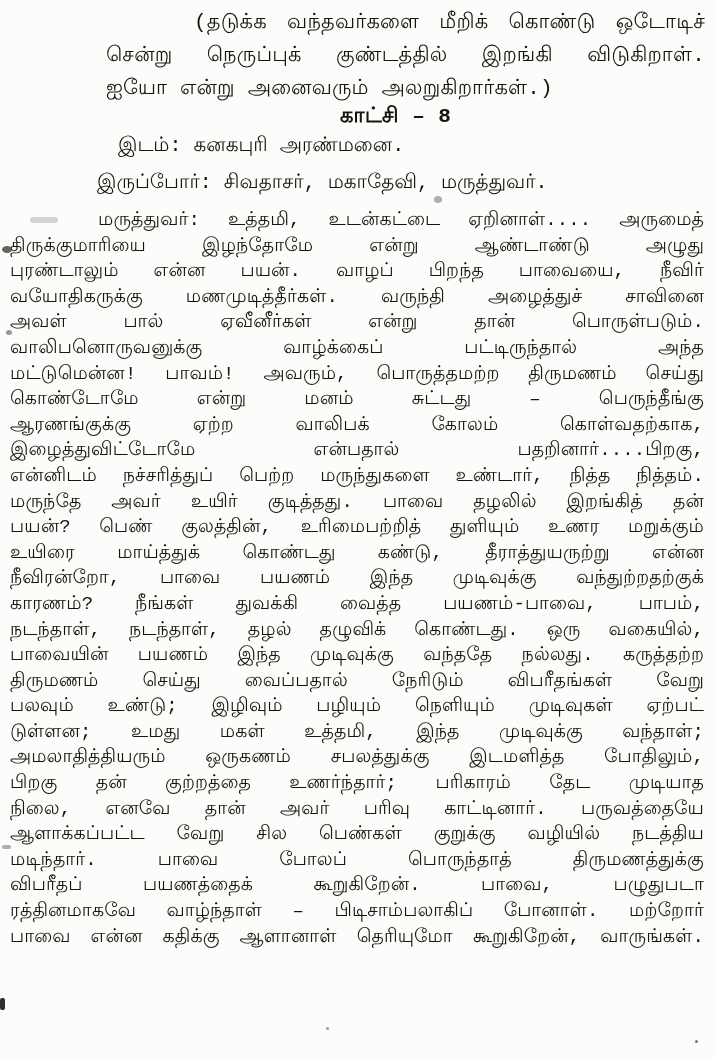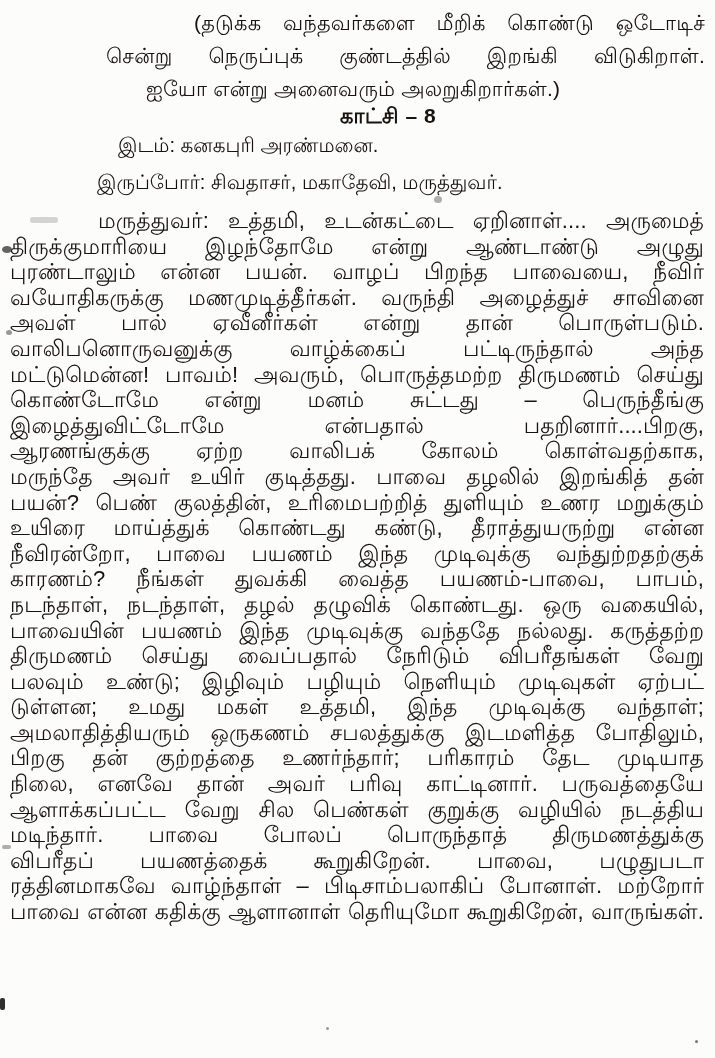--- a/index.html
+++ b/index.html
@@ -6,48 +6,48 @@
     --ink:#17130f;
     --paper:#fcfcfa;
   }
   html,body{margin:0;padding:0;background:#fff;}
   .page{
     position:relative;
     width:715px;height:1058px;
     background:var(--paper);
     color:var(--ink);
     overflow:hidden;
-    font-family:Liberation Sans, sans-serif;
+    font-family:Liberation Mono, monospace;
   }
   
   .stage-direction{
     position:absolute;top:6px;left:106px;right:10px;
     font-size:21px;line-height:33px;font-weight:500;
     letter-spacing:0.2px;
   }
   .sd-line{text-align:justify;text-align-last:justify;}
   .sd-line:nth-child(1){padding-left:88px;}
-  .sd-line:nth-child(3){text-align-last:left;margin-left:40px;}
+  .sd-line:nth-child(3){text-align-last:left;}
   
   .scene-heading{
     position:absolute;top:104px;left:340px;
     font-size:21px;font-weight:bold;letter-spacing:0.5px;
   }
   .location-line{
     position:absolute;top:134px;left:118px;right:12px;
     font-size:20px;font-weight:500;
   }
   .cast-line{
     position:absolute;top:171px;left:97px;right:12px;
     font-size:20px;font-weight:500;
   }
   
   .dialogue{
     position:absolute;top:208px;left:10px;right:11px;
-    font-size:22px;line-height:25.6px;font-weight:500;
+    font-size:19px;line-height:25.6px;font-weight:500;
     letter-spacing:0.1px;
   }
   .d-line{text-align:justify;text-align-last:justify;}
   .d-line:first-child{padding-left:88px;}
   
   .speck{position:absolute;border-radius:50%;}
   .sp1{left:2px;top:246px;width:10px;height:7px;background:#3c3c3c;opacity:.8;}
   .sp2{left:30px;top:217px;width:28px;height:6px;background:#aaa;opacity:.5;border-radius:3px;}
   .sp3{left:434px;top:196px;width:8px;height:7px;background:#9a9a9a;opacity:.8;}
   .sp4{left:0px;top:998px;width:5px;height:12px;background:#2e2e2e;border-radius:2px;}
@@ -75,22 +75,23 @@
 
   <div class="dialogue">
       <div class="d-line">மருத்துவர்: உத்தமி, உடன்கட்டை ஏறினாள்.... அருமைத்</div>
       <div class="d-line">திருக்குமாரியை இழந்தோமே என்று ஆண்டாண்டு அழுது</div>
       <div class="d-line">புரண்டாலும் என்ன பயன். வாழப் பிறந்த பாவையை, நீவிர்</div>
       <div class="d-line">வயோதிகருக்கு மணமுடித்தீர்கள். வருந்தி அழைத்துச் சாவினை</div>
       <div class="d-line">அவள் பால் ஏவீனீர்கள் என்று தான் பொருள்படும்.</div>
       <div class="d-line">வாலிபனொருவனுக்கு வாழ்க்கைப் பட்டிருந்தால் அந்த</div>
       <div class="d-line">மட்டுமென்ன! பாவம்! அவரும், பொருத்தமற்ற திருமணம் செய்து</div>
       <div class="d-line">கொண்டோமே என்று மனம் சுட்டது – பெருந்தீங்கு</div>
+      <div class="d-line">ஆரணங்குக்கு ஏற்ற வாலிபக் கோலம் கொள்வதற்காக,</div>
       <div class="d-line">இழைத்துவிட்டோமே என்பதால் பதறினார்....பிறகு,</div>
-      <div class="d-line">ஆரணங்குக்கு ஏற்ற வாலிபக் கோலம் கொள்வதற்காக,</div>
+      <div class="d-line">என்னிடம் நச்சரித்துப் பெற்ற மருந்துகளை உண்டார், நித்த நித்தம்.</div>
       <div class="d-line">மருந்தே அவர் உயிர் குடித்தது. பாவை தழலில் இறங்கித் தன்</div>
       <div class="d-line">பயன்? பெண் குலத்தின், உரிமைபற்றித் துளியும் உணர மறுக்கும்</div>
       <div class="d-line">உயிரை மாய்த்துக் கொண்டது கண்டு, தீராத்துயருற்று என்ன</div>
       <div class="d-line">நீவிரன்றோ, பாவை பயணம் இந்த முடிவுக்கு வந்துற்றதற்குக்</div>
       <div class="d-line">காரணம்? நீங்கள் துவக்கி வைத்த பயணம்-பாவை, பாபம்,</div>
       <div class="d-line">நடந்தாள், நடந்தாள், தழல் தழுவிக் கொண்டது. ஒரு வகையில்,</div>
       <div class="d-line">பாவையின் பயணம் இந்த முடிவுக்கு வந்ததே நல்லது. கருத்தற்ற</div>
       <div class="d-line">திருமணம் செய்து வைப்பதால் நேரிடும் விபரீதங்கள் வேறு</div>
       <div class="d-line">பலவும் உண்டு; இழிவும் பழியும் நெளியும் முடிவுகள் ஏற்பட்</div>
       <div class="d-line">டுள்ளன; உமது மகள் உத்தமி, இந்த முடிவுக்கு வந்தாள்;</div>

